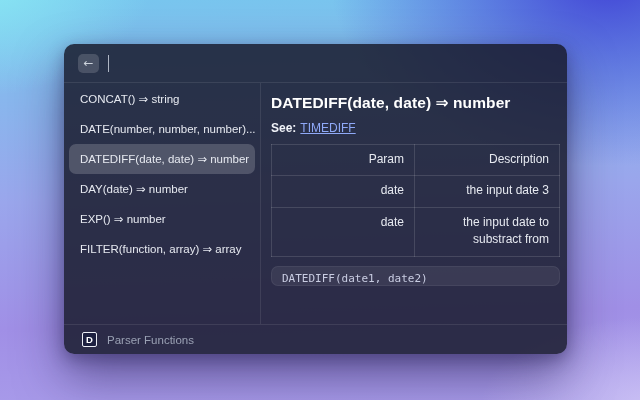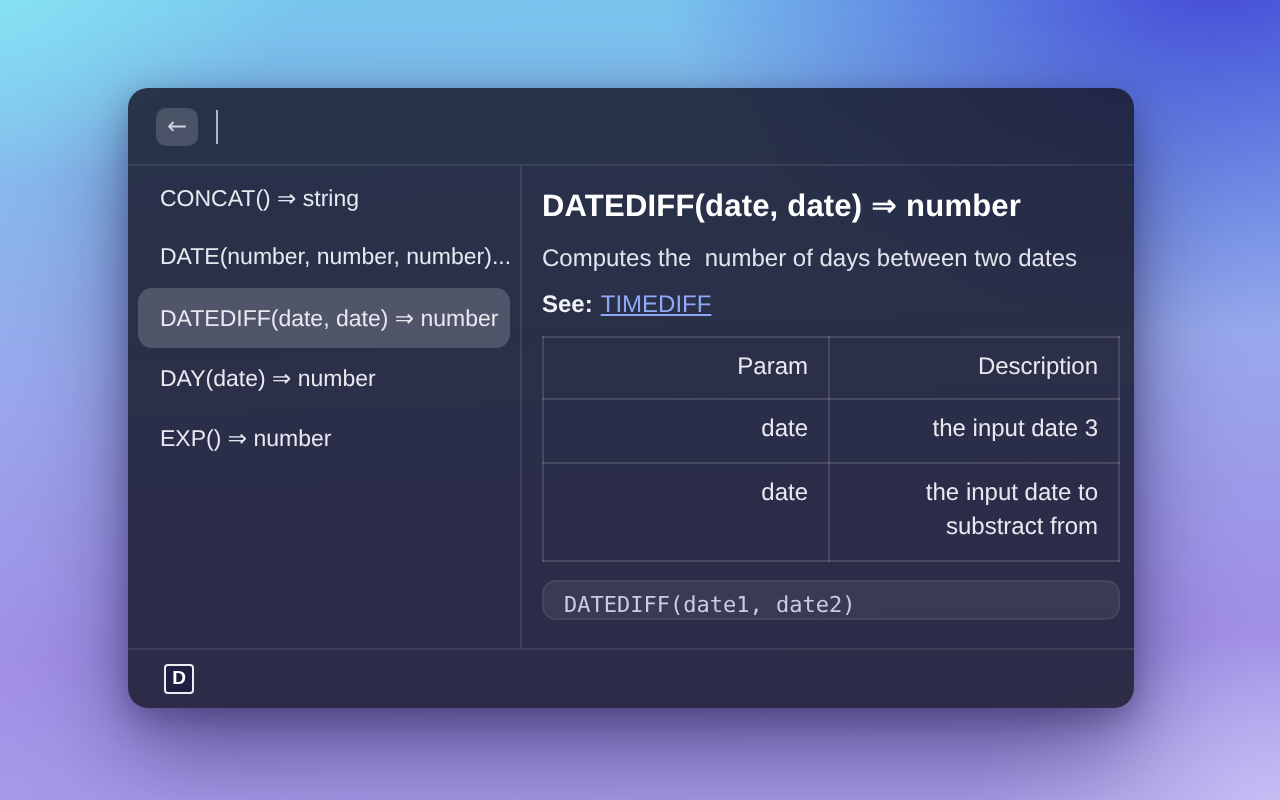--- a/index.html
+++ b/index.html
@@ -150,25 +150,25 @@
   </div>
 
   <div class="main">
 
     <div class="function-list">
       <div class="list-item">CONCAT() ⇒ string</div>
       <div class="list-item">DATE(number, number, number)...</div>
       <div class="list-item selected">DATEDIFF(date, date) ⇒ number</div>
       <div class="list-item">DAY(date) ⇒ number</div>
       <div class="list-item">EXP() ⇒ number</div>
+      <div class="list-item">FILTER(function, array) ⇒ array</div>
     </div>
 
     <div class="detail">
       <div class="detail-title">DATEDIFF(date, date) ⇒ number</div>
-      <div class="detail-desc">Computes the  number of days between two dates</div>
       <div class="see-row">
         <span class="see-label">See:</span><span class="see-link">TIMEDIFF</span>
       </div>
 
       <table class="params">
         <colgroup>
             <col class="c1">
             <col>
           </colgroup>
         <thead>
@@ -188,15 +188,16 @@
           </tr>
         </tbody>
       </table>
 
       <div class="code-block">DATEDIFF(date1, date2)</div>
     </div>
   </div>
 
   <div class="footer">
     <span class="footer-badge">D</span>
+    <span class="footer-label">Parser Functions</span>
   </div>
 
 </div>
 
 </body></html>

